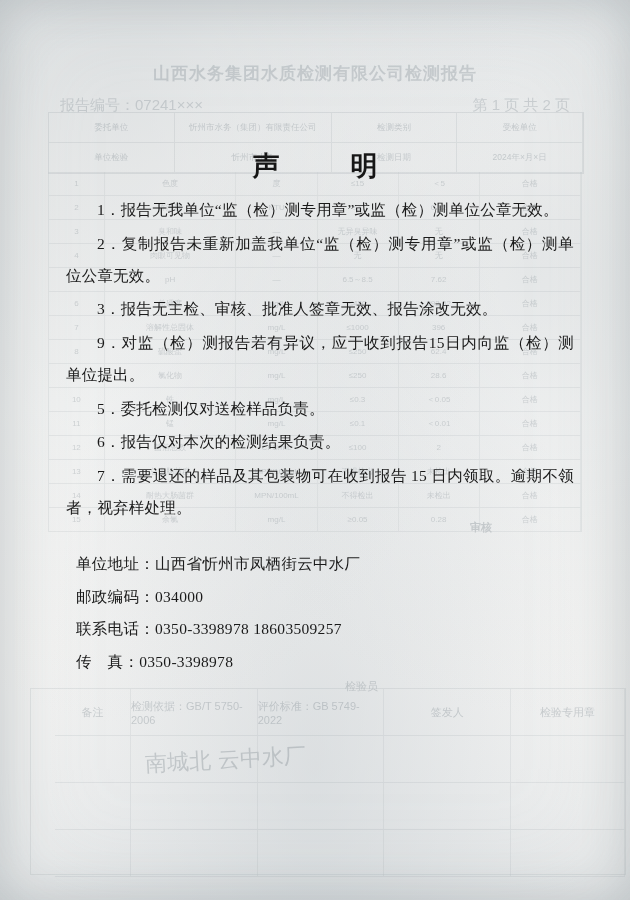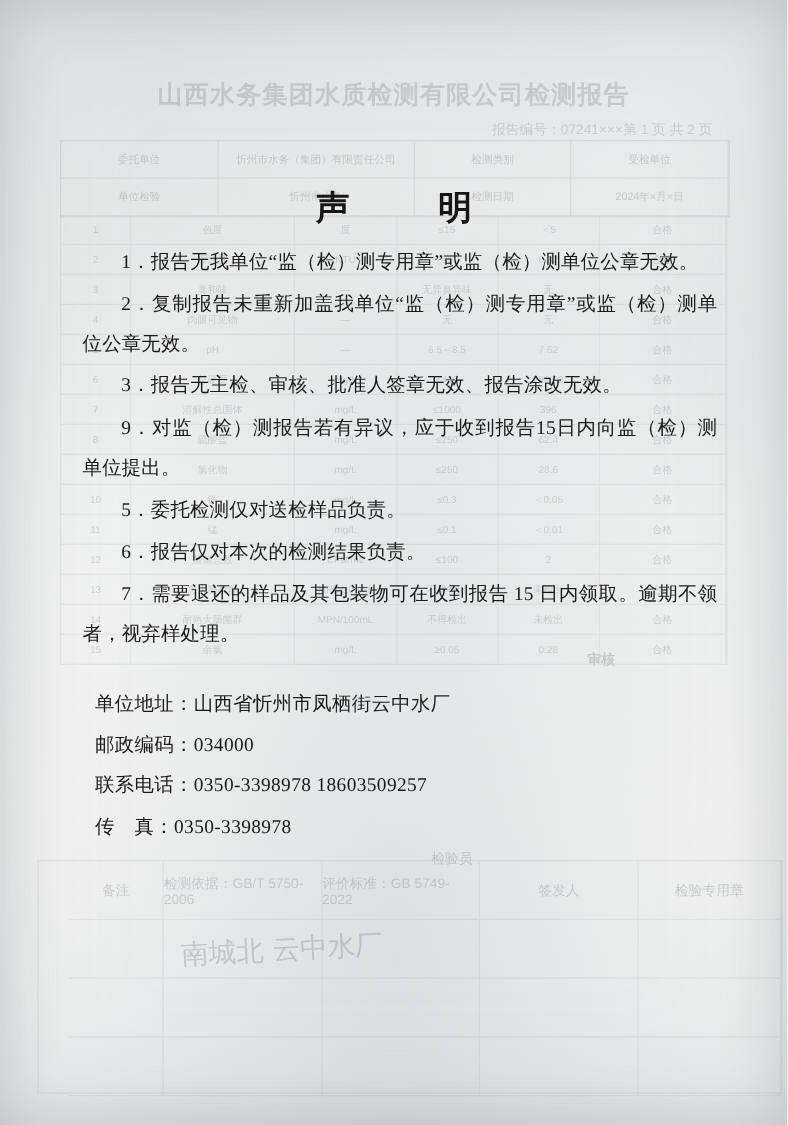--- a/index.html
+++ b/index.html
@@ -42,33 +42,33 @@
     pointer-events: none;
     font-family: "Liberation Sans", "DejaVu Sans", sans-serif;
     filter: blur(0.5px);
   }
   .ghost-title {
     position: absolute;
     top: 62px;
     left: 0;
     right: 0;
     text-align: center;
-    font-size: 20px;
+    font-size: 17px;
     letter-spacing: 1px;
     font-weight: bold;
     color: #7d8890;
   }
   .ghost-subline {
     position: absolute;
     top: 96px;
     left: 60px;
     right: 60px;
     display: flex;
-    justify-content: flex-end;
-    font-size: 11px;
+    justify-content: space-between;
+    font-size: 15px;
     color: #808b93;
   }
   .ghost-table {
     position: absolute;
     top: 112px;
     left: 48px;
     width: 534px;
     height: 60px;
     border: 1px solid rgba(120,132,140,0.55);
     display: grid;

